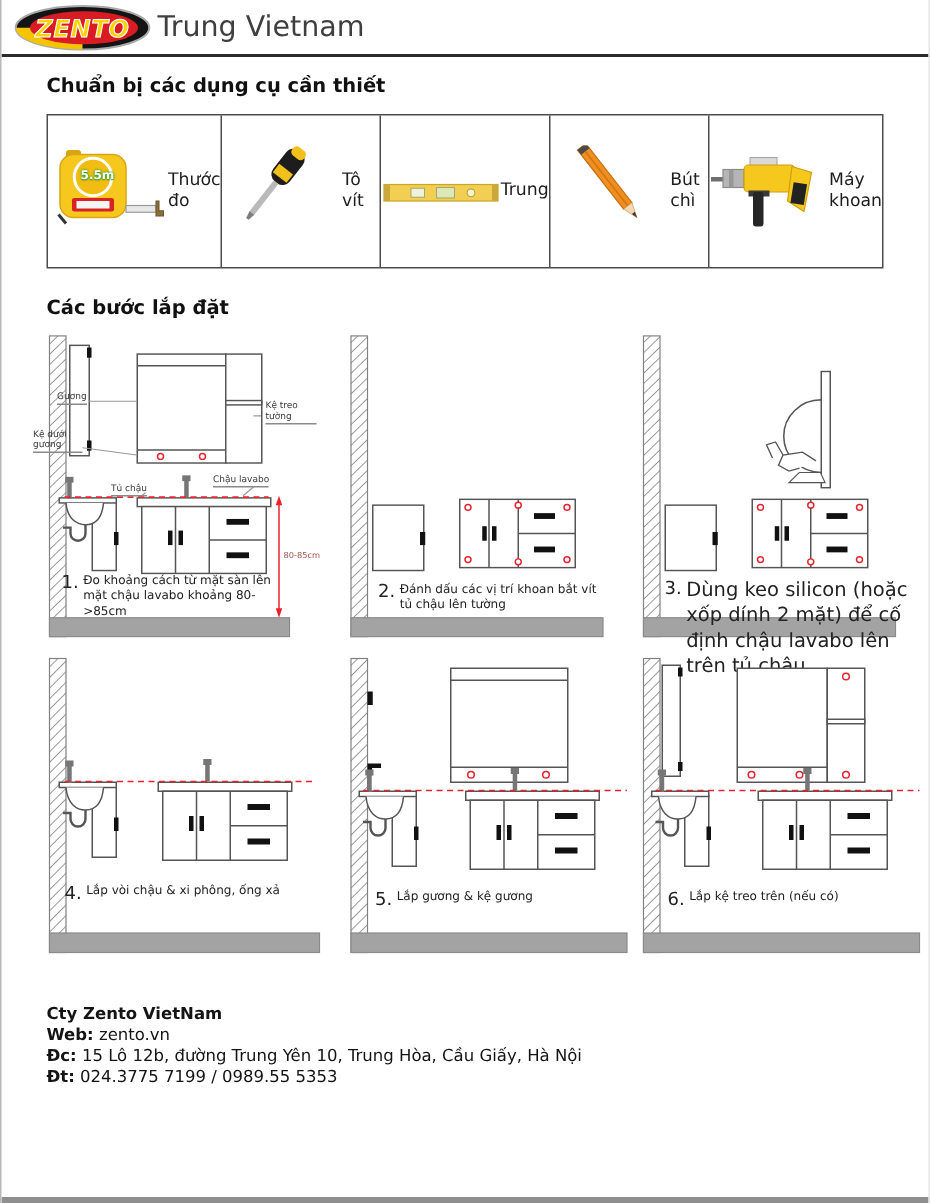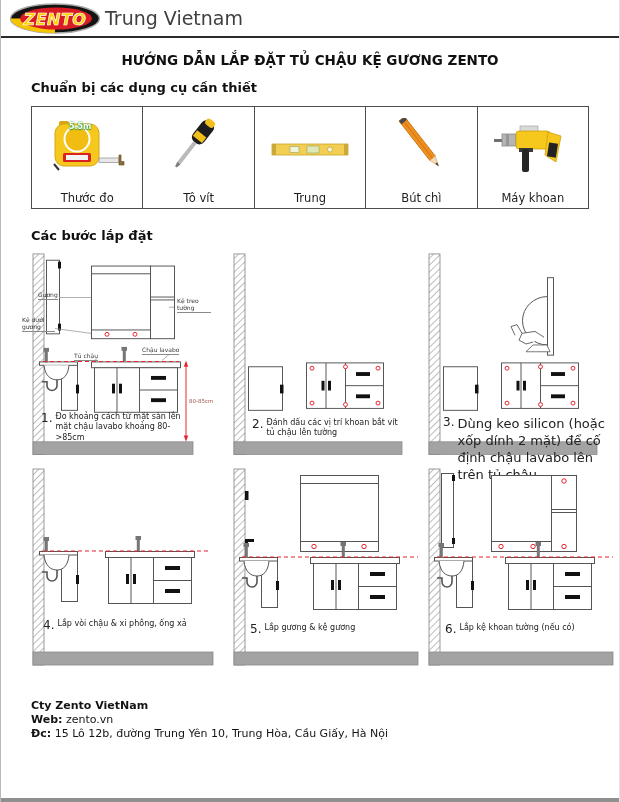--- a/index.html
+++ b/index.html
@@ -9,21 +9,21 @@
     border-left:1px solid #b9b9b9;border-right:1px solid #e3e3e3;box-sizing:border-box;overflow:hidden;
   }
   
   .hdr{position:relative;height:36px;border-bottom:2px solid #2b2b2b;}
   .hdr .logo{position:absolute;left:8px;top:3px;}
   .hdr .company{position:absolute;left:104px;top:7px;font-size:19px;color:#3f3f3f;}
   .page-title{text-align:center;font-weight:bold;font-size:13.5px;margin-top:14px;color:#111;}
   .section-heading{font-weight:bold;font-size:13px;margin:12px 12px 0 30px;color:#111;}
   
   .tools-table{display:flex;margin:11px 30px 0 30px;border:1px solid #4c4c4c;height:101px;}
-  .tool-cell{flex:1;border-right:1px solid #4c4c4c;display:flex;flex-direction:column;align-items:center;}
+  .tool-cell{flex:1;border-right:1px solid #4c4c4c;display:flex;flex-direction:row;align-items:center;}
   .tool-cell:last-child{border-right:none;}
   .tool-img{position:relative;flex:1;display:flex;align-items:center;justify-content:center;width:100%;}
   .tool-label{font-size:11.5px;color:#1d1d1d;padding:0 0 3px 0;}
   .tape-badge{position:absolute;left:50%;margin-left:-22px;top:15px;width:30px;text-align:center;
     font-size:8px;font-weight:bold;color:#fff;text-shadow:0 0 2px #2f9e2f,0 0 1px #2f9e2f,0 1px 1px #2f9e2f;}
   
   .steps-heading{margin-top:19px;}
   .steps-grid{margin:9px 0 0 18px;display:grid;grid-template-columns:207px 195px 196px;grid-template-rows:215px 222px;}
   .step-panel{position:relative;width:196px;height:100%;}
   .step-panel svg.diagram{position:absolute;left:0;top:0;width:196px;height:100%;}
@@ -98,21 +98,20 @@
   <div class="hdr">
     <svg class="logo" width="92" height="31" viewBox="0 0 92 31">
       <ellipse cx="46" cy="15.5" rx="44.5" ry="14.5" fill="#141414" stroke="#a9a9a9" stroke-width="1.4"></ellipse>
       <path d="M46,30 A44.5,14.5 0 0 1 1.5,15.5 L46,15.5 Z" fill="#f5c400"></path>
       <ellipse cx="47" cy="15.5" rx="36" ry="11" fill="#d91c24"></ellipse>
       <text x="46" y="21.5" text-anchor="middle" font-size="16" font-weight="bold" font-style="italic" fill="#ffd200" stroke="#ffffff" stroke-width="0.7" letter-spacing="0.5">ZENTO</text>
     </svg>
     <span class="company">Trung Vietnam</span>
   </div>
 
-  <div class="page-title">HƯỚNG DẪN LẮP ĐẶT TỦ CHẬU KỆ GƯƠNG ZENTO</div>
 
   <div class="section-heading">Chuẩn bị các dụng cụ cần thiết</div>
   <div class="tools-table">
 
     <div class="tool-cell">
       <div class="tool-img">
         <svg width="80" height="62" viewBox="0 0 80 62">
           <rect x="12" y="3" width="10" height="6" rx="2" fill="#d8a612"></rect>
           <rect x="8" y="6" width="44" height="42" rx="9" fill="#f6c71d" stroke="#d8a612"></rect>
           <circle cx="30" cy="21" r="12.5" fill="#f2bd12" stroke="#fff" stroke-width="2"></circle>
@@ -317,25 +316,26 @@
           <circle cx="112" cy="79.5" r="2.2" class="rdot"></circle>
         <circle cx="143" cy="79.5" r="2.2" class="rdot"></circle>
           <circle cx="143" cy="14" r="2.2" class="rdot"></circle>
         <use href="#sideunit" x="13" y="76"></use>
         <use href="#cabf" x="84" y="90"></use>
         <use href="#faucet" x="114" y="75"></use>
         <line x1="16" y1="90" x2="192" y2="90" class="rdash"></line>
       </svg>
       <div class="step-caption" style="left:24px;top:156px;width:160px">
         <span class="step-num">6.</span>
-        <span class="step-text">Lắp kệ khoan tường (nếu có)</span>
+        <span class="step-text">Lắp kệ treo trên (nếu có)</span>
       </div>
     </div>
   </div>
 
   <div class="footer">
     <div class="f-co">Cty Zento VietNam</div>
     <div><span class="f-lbl">Web:</span> <span>zento.vn</span></div>
     <div><span class="f-lbl">Đc:</span> <span>15 Lô 12b, đường Trung Yên 10, Trung Hòa, Cầu Giấy, Hà Nội</span></div>
+    <div><span class="f-lbl">Đt:</span> <span>024.3775 7199 / 0989.55 5353</span></div>
   </div>
 
   <div class="bottom-bar"></div>
 </div>
 
 </body></html>

